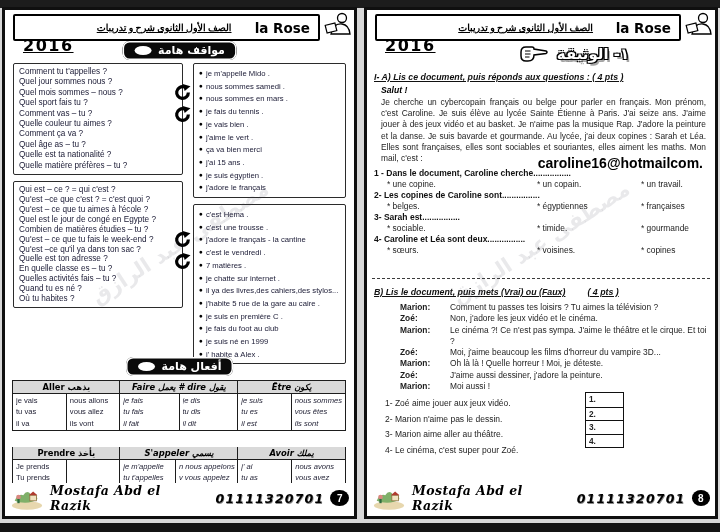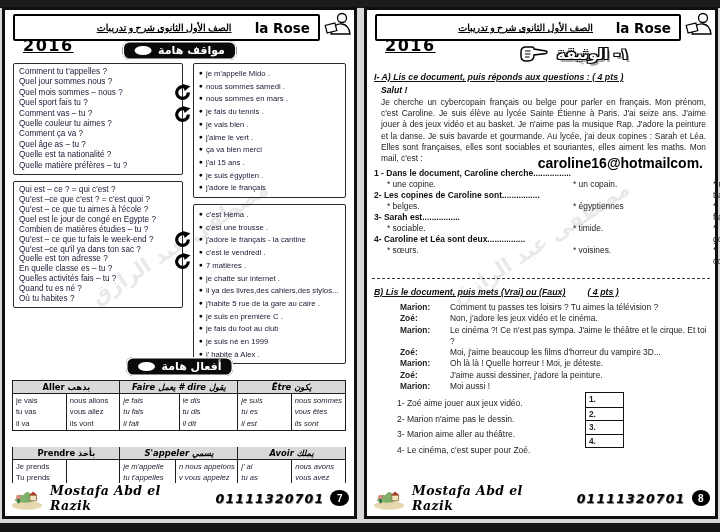--- a/index.html
+++ b/index.html
@@ -92,29 +92,29 @@
   .salut { position:absolute; top:75px; left:14px; font-size:8.6px; font-weight:bold;
     font-style:italic; }
   .para { position:absolute; top:87px; left:14px; right:9px; font-size:8.4px;
     line-height:11.2px; text-align:justify; color:#1d1d1d; }
   .email { position:absolute; top:145px; right:12px; font-size:14px; font-weight:bold; }
   .mcq { position:absolute; top:158px; left:7px; right:6px; }
   .mcq-q { height:22px; }
   .mcq-stem { font-size:8.5px; font-weight:bold; line-height:11px; white-space:nowrap;
     overflow:hidden; color:#111; }
   .mcq-opts { display:grid; grid-template-columns:150px 104px auto; padding-left:13px;
-    font-size:8.4px; line-height:11px; color:#222;gap:36px; }
+    font-size:8.4px; line-height:11px; color:#222; }
   .dashed { position:absolute; top:268px; left:5px; right:5px; border-top:1.4px dashed #3a3a3a; }
   .sec-b-head { top:277px; }
   .sec-a-head { top:62px; }
   .dialogue { position:absolute; top:292px; left:7px; right:5px; }
   .dlg-row { display:grid; grid-template-columns:50px auto; padding-left:26px;
     font-size:8.4px; line-height:11.3px; color:#1d1d1d; }
   .dlg-speaker { font-weight:bold; }
-  .statements { position:absolute; top:386px; left:30px; font-size:8.5px;
+  .statements { position:absolute; top:386px; left:18px; font-size:8.5px;
     line-height:15.6px; color:#1d1d1d; }
   .ans-table { position:absolute; top:382px; left:218px; width:39px;
     border:1.5px solid #111; background:#fff; }
   .ans-slot { height:13.5px; line-height:13.5px; font-size:8.3px; font-weight:bold;
     padding-left:3px; color:#222; }
   .ans-slot + .ans-slot { border-top:1.3px solid #111; }
 </style>
 </head>
 <body>
 

